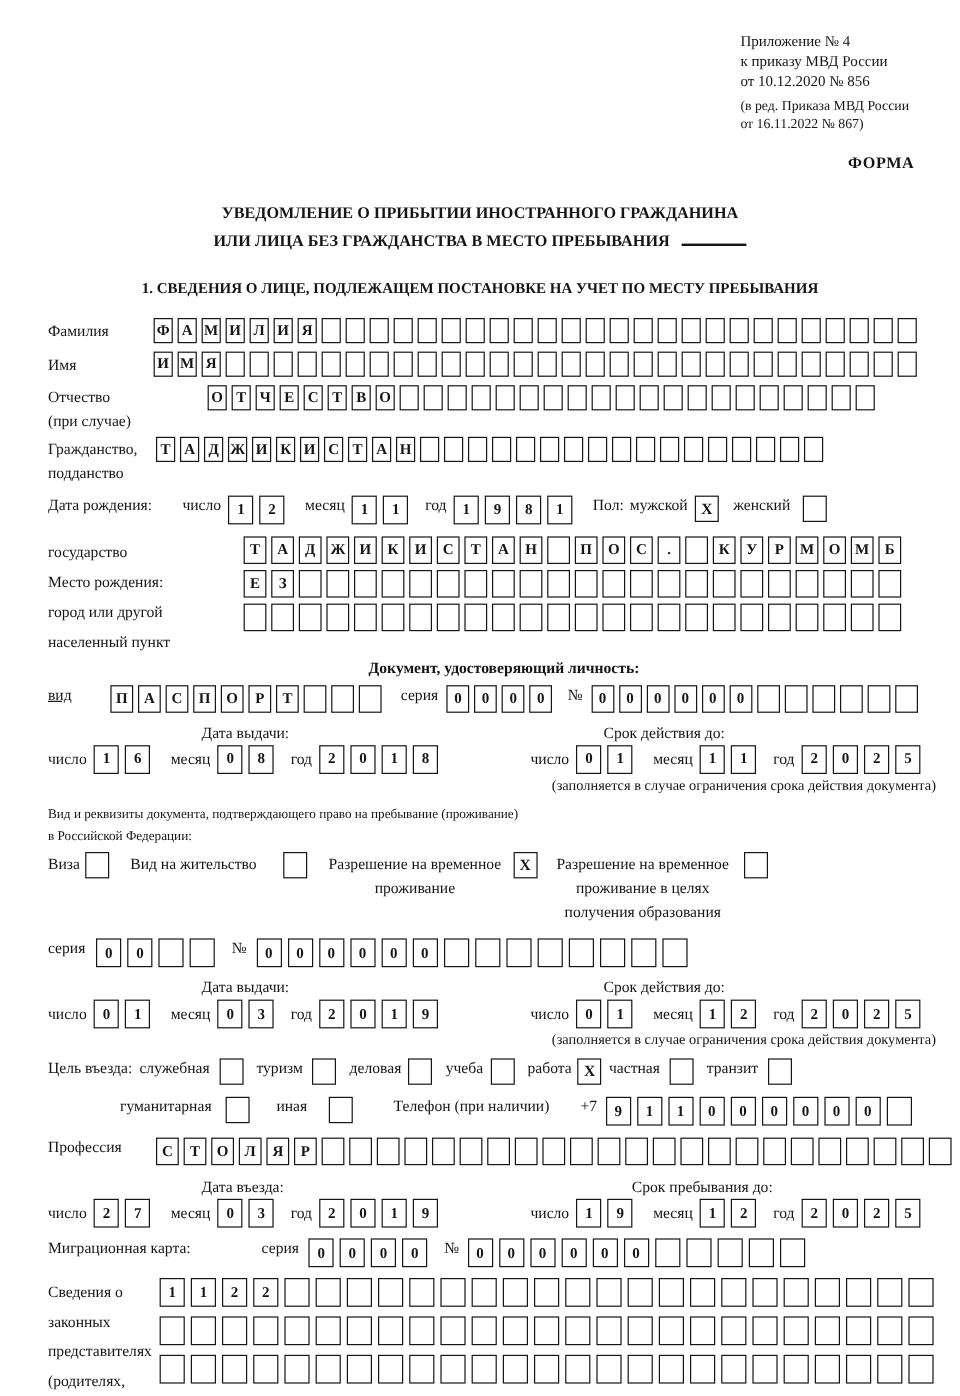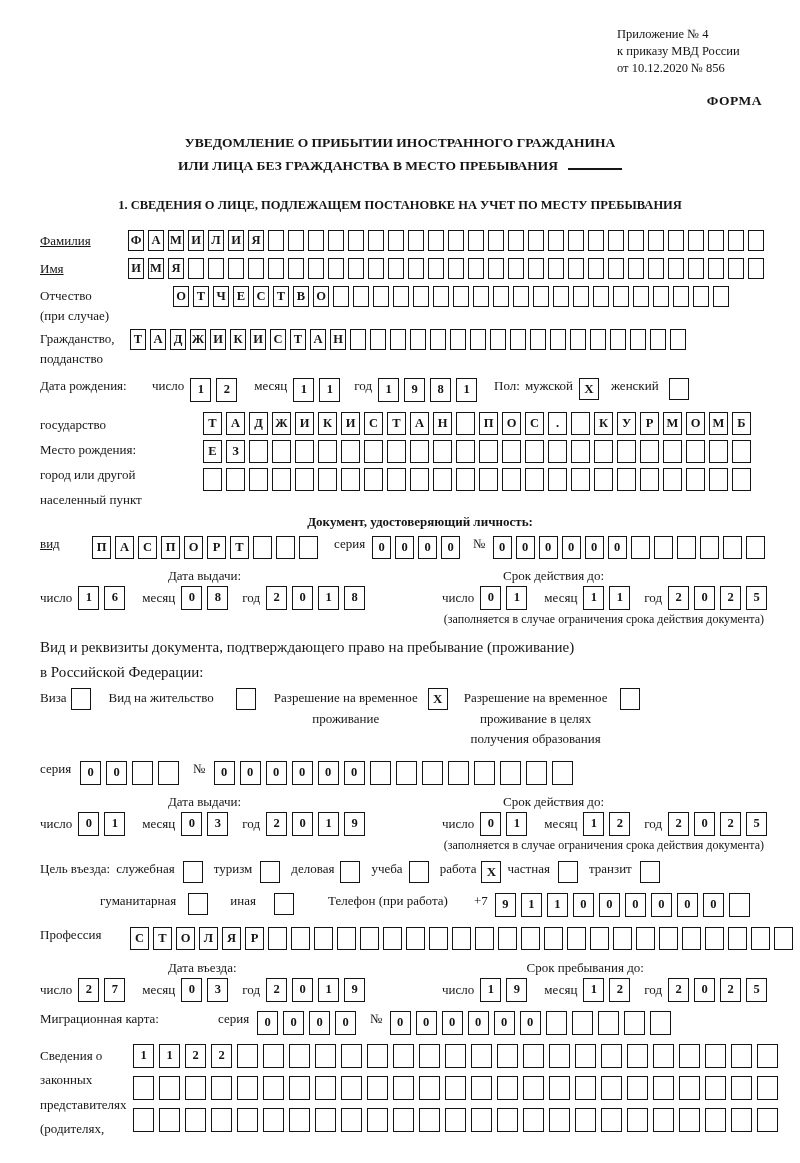--- a/index.html
+++ b/index.html
@@ -11,51 +11,55 @@
   .annex{margin:26px 0 0 617px;font-size:12.5px;line-height:1.35;}
   .annex .rev{margin-top:5px;font-size:11.5px;line-height:1.3;}
   .forma{margin-top:16px;padding-right:38px;text-align:right;font-weight:bold;font-size:13.5px;letter-spacing:.5px;}
   .title{margin-top:22px;text-align:center;font-weight:bold;font-size:13.5px;line-height:1.75;}
   .blank-line{display:inline-block;width:54px;border-bottom:2px solid #151515;height:12px;margin-left:10px;}
   .sec-head{margin-top:20px;text-align:center;font-weight:bold;font-size:12.5px;}
   .form{padding-left:40px;margin-top:17px;}
   .lbl{font-size:13px;white-space:nowrap;}
   .row{display:flex;align-items:flex-start;margin-bottom:7px;}
   .rowc{display:flex;align-items:flex-start;margin-bottom:7px;}
-  .flabel{width:88px;flex-shrink:0;line-height:21px;text-decoration:underline;}
+  .flabel{width:88px;flex-shrink:0;line-height:21px;}
   .boxrow{display:flex;flex-wrap:nowrap;}
   .box{box-sizing:border-box;flex:0 0 auto;width:16px;height:21px;border:1.6px solid #151515;
        margin-right:4px;display:flex;align-items:center;justify-content:center;
        font-size:12.5px;font-weight:bold;background:#fff;}
   .boxrow.w .box{width:19px;height:23px;margin-right:4px;}
   .boxrow.d .box{width:21px;height:24px;margin-right:5px;}
   .cbox{box-sizing:border-box;flex:0 0 auto;display:inline-flex;width:20px;height:22px;
         border:1.6px solid #151515;align-items:center;justify-content:center;
         font-size:13px;font-weight:bold;}
   .lblcol{flex-shrink:0;line-height:20px;font-size:13px;}
   .dg{display:flex;align-items:center;}
   .dl{margin-right:6px;}
   .mlA{margin-left:12px;}
   .mlB{margin-left:9px;}
   .hdr-row{display:flex;font-size:13px;margin-bottom:2px;}
-  .note-right{text-align:right;padding-right:36px;font-size:12px;margin:2px 0 8px 0;}
+  .note-right{text-align:right;padding-right:20px;font-size:12px;margin:2px 0 8px 0;}
   .doc-head{text-align:center;font-weight:bold;font-size:13px;margin:2px 0 6px 0;}
-  .intro{font-size:15px;line-height:1.65;margin-bottom:4px;}
+  .intro{font-size:11px;line-height:1.65;margin-bottom:4px;}
   .optlbl{display:inline-block;text-align:center;font-size:13px;line-height:1.55;}
   .bp-labels{width:163px;flex-shrink:0;line-height:25px;font-size:13px;}
   .rep-labels{width:93px;flex-shrink:0;line-height:24.5px;font-size:13px;}
   .mb5{margin-bottom:5px;}
 </style>
 </head>
 <body>
 
 <div class="annex">
   <div>Приложение № 4</div>
   <div>к приказу МВД России</div>
   <div>от 10.12.2020 № 856</div>
+  <div class="rev">
+    <div>(в ред. Приказа МВД России</div>
+    <div>от 16.11.2022 № 867)</div>
+  </div>
 </div>
 
 <div class="forma">ФОРМА</div>
 
 <div class="title">
   <div>УВЕДОМЛЕНИЕ О ПРИБЫТИИ ИНОСТРАННОГО ГРАЖДАНИНА</div>
   <div><span>ИЛИ ЛИЦА БЕЗ ГРАЖДАНСТВА В МЕСТО ПРЕБЫВАНИЯ</span><span class="blank-line"></span></div>
 </div>
 
 <div class="sec-head">1. СВЕДЕНИЯ О ЛИЦЕ, ПОДЛЕЖАЩЕМ ПОСТАНОВКЕ НА УЧЕТ ПО МЕСТУ ПРЕБЫВАНИЯ</div>
@@ -525,21 +529,21 @@
     <span class="cbox"></span>
     <span class="lbl" style="margin-left:11px;margin-right:8px;">транзит</span>
     <span class="cbox"></span>
   </div>
 
   <div class="rowc" style="margin-bottom:10px;">
     <span class="lbl" style="margin-left:60px;margin-right:12px;">гуманитарная</span>
     <span class="cbox"></span>
     <span class="lbl" style="margin-left:22px;margin-right:18px;">иная</span>
     <span class="cbox"></span>
-    <span class="lbl" style="margin-left:34px;">Телефон (при работа)</span>
+    <span class="lbl" style="margin-left:34px;">Телефон (при наличии)</span>
     <span class="lbl" style="margin-left:26px;margin-right:7px;">+7</span>
     <div class="boxrow d">
         <span class="box">9</span>
         <span class="box">1</span>
         <span class="box">1</span>
         <span class="box">0</span>
         <span class="box">0</span>
         <span class="box">0</span>
         <span class="box">0</span>
         <span class="box">0</span>

